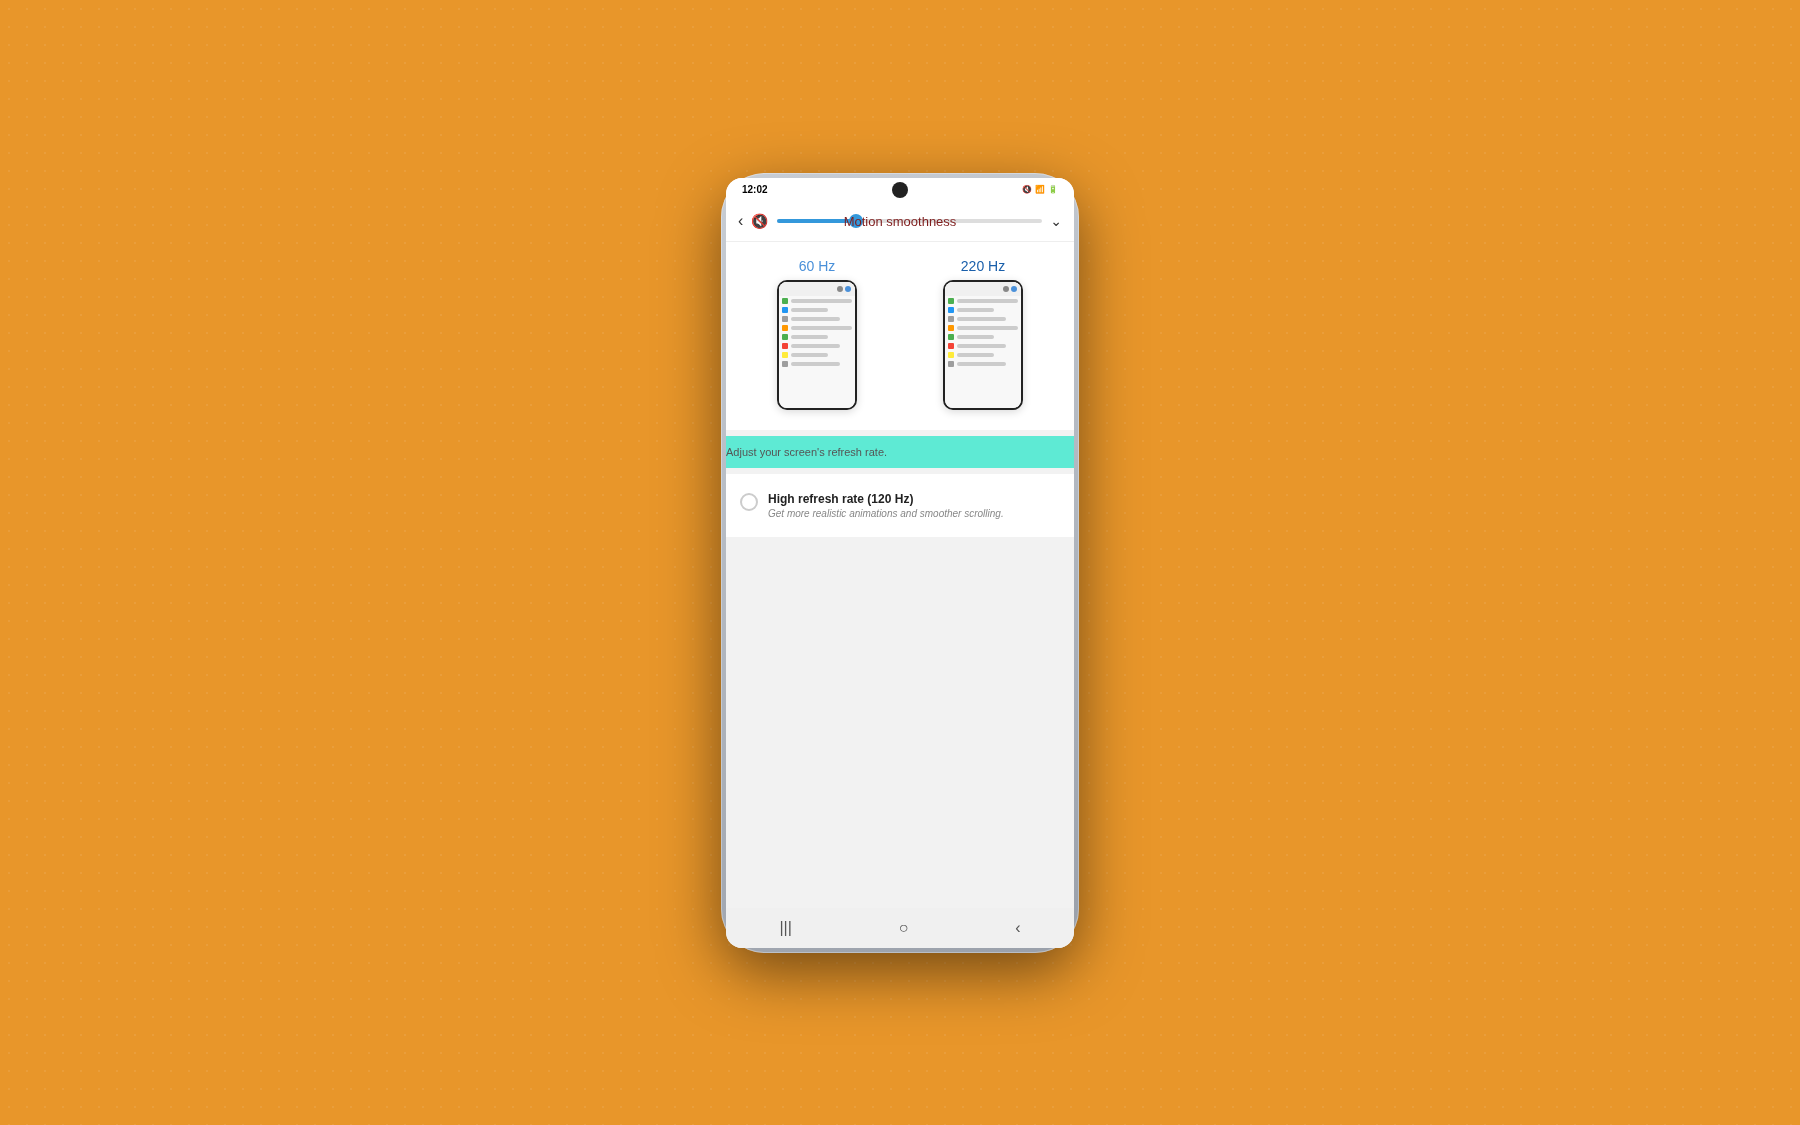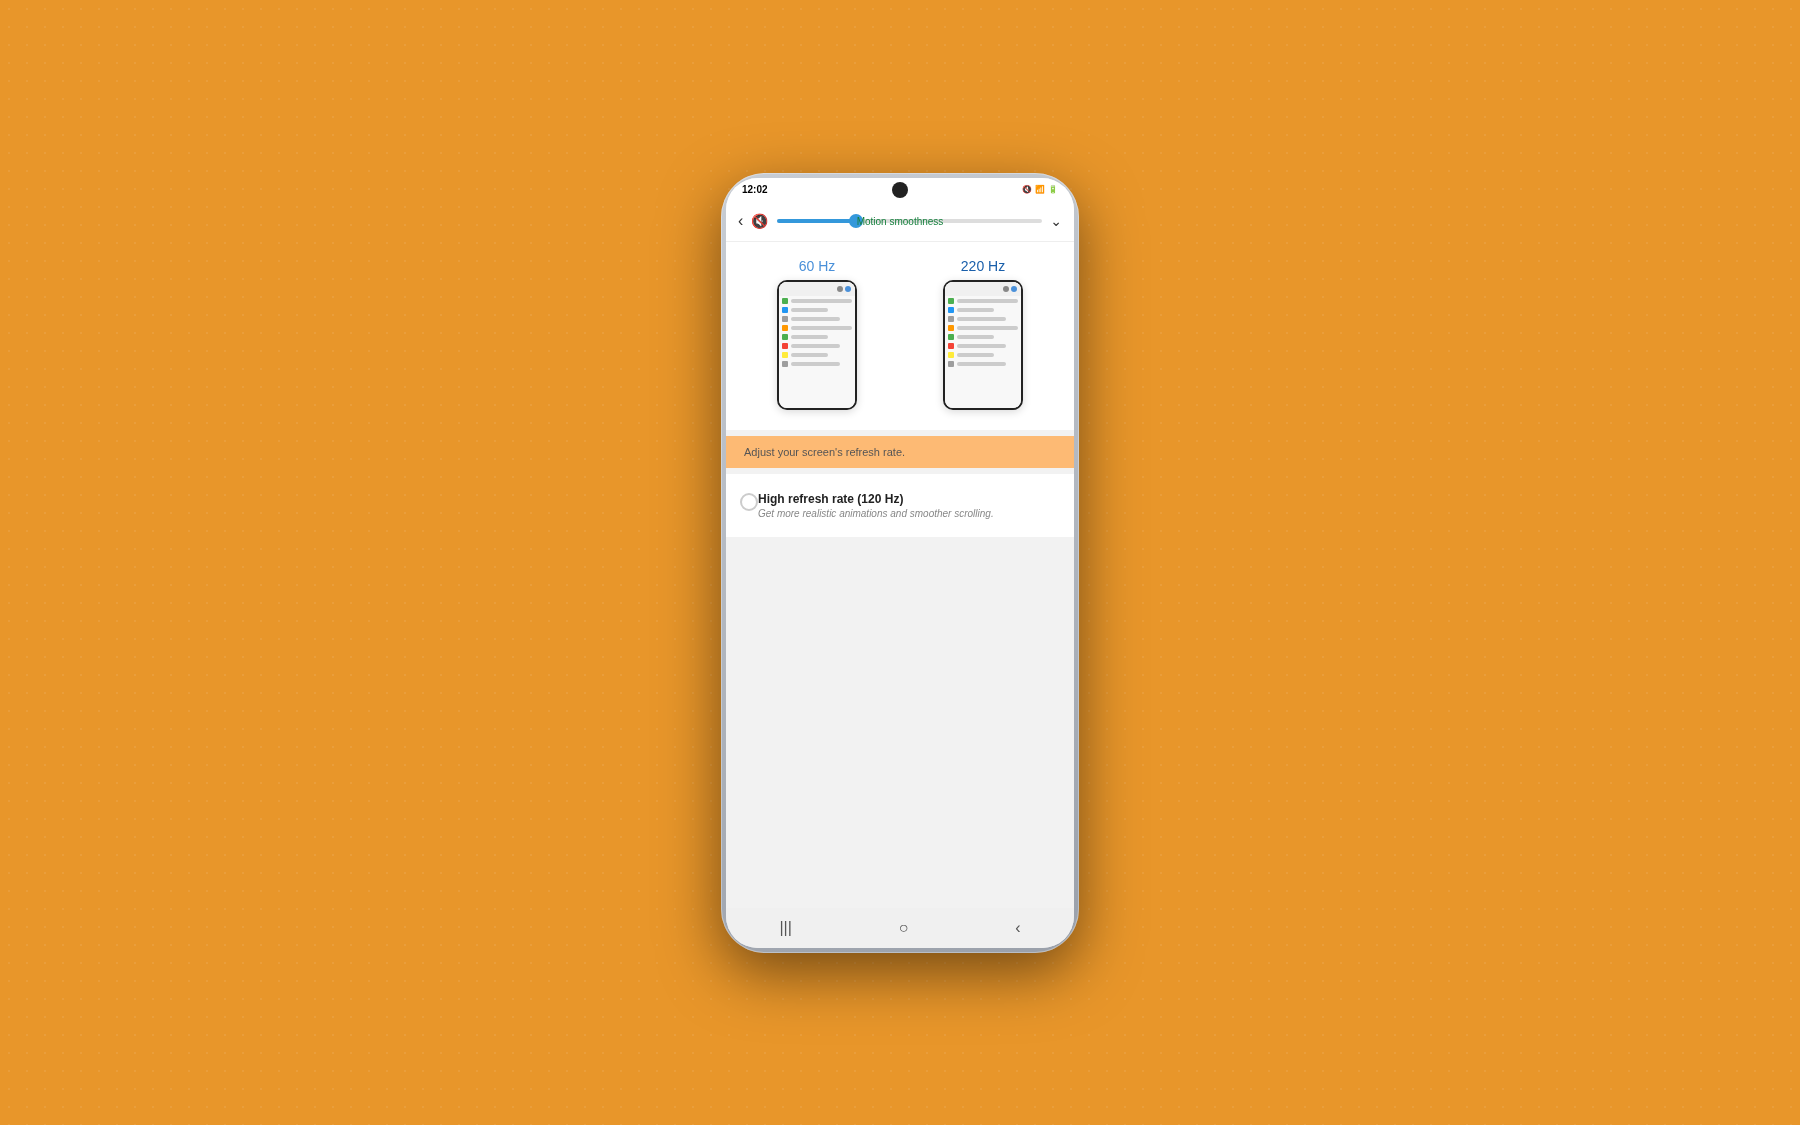--- a/index.html
+++ b/index.html
@@ -23,21 +23,21 @@
       border-radius: 44px;
       padding: 5px;
       box-shadow: 0 20px 60px rgba(0,0,0,0.5), inset 0 0 0 1px rgba(255,255,255,0.3);
       position: relative;
     }
 
     .phone-inner {
       width: 100%;
       height: 100%;
       background: #f0f0f0;
-      border-radius: 32px;
+      border-radius: 16px;
       overflow: hidden;
       display: flex;
       flex-direction: column;
       position: relative;
     }
 
     
     .status-bar {
       background: #fff;
       height: 24px;
@@ -126,23 +126,23 @@
       height: 14px;
       background: #3498db;
       border-radius: 50%;
       position: absolute;
       top: 50%;
       left: 30%;
       transform: translate(-50%, -50%);
     }
 
     .nav-title {
-      font-size: 10px;
+      font-size: 13px;
       font-weight: 500;
-      color: #15803d;
+      color: #7f1d1d;
       position: absolute;
       left: 50%;
       transform: translateX(-50%);
     }
 
     .nav-dropdown-icon {
       font-size: 14px;
       color: #333;
     }
 
@@ -246,41 +246,42 @@
       border-radius: 2px;
       background: #ccc;
       flex: 1;
     }
 
     .mockup-row-text.short { flex: 0.6; }
     .mockup-row-text.medium { flex: 0.8; }
 
     
     .description-section {
-      background: #fdba74;
-      padding: 10px 18px;
+      background: #5eead4;
+      padding: 10px 0;
       margin-top: 6px;
     }
 
     .description-text {
       font-size: 11px;
       color: #555;
     }
 
     
     .options-section {
       background: #fff;
       margin-top: 6px;
       padding: 8px 0;
     }
 
     .option-item {
       display: flex;
       align-items: flex-start;
       padding: 10px 14px;
+      gap: 10px;
       cursor: pointer;
     }
 
     .option-item + .option-item {
       border-top: 1px solid #f0f0f0;
     }
 
     .radio-outer {
       width: 18px;
       height: 18px;

